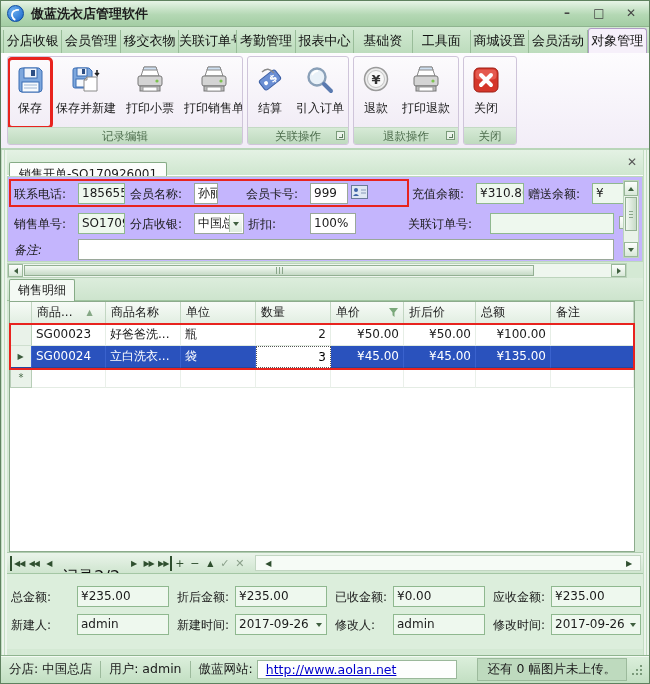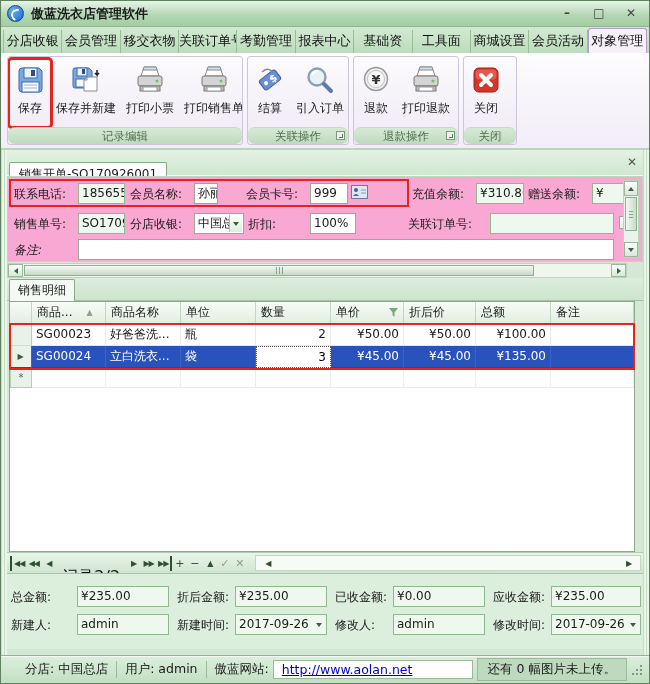--- a/index.html
+++ b/index.html
@@ -38,41 +38,41 @@
   .rgroup { height:89px; margin-right:4px; background:linear-gradient(#fcfbfd,#efe9f4);
     border:1px solid #cfc5da; border-radius:3px; display:flex; flex-direction:column; overflow:hidden; }
   .rgroup-body { flex:1; display:flex; align-items:flex-start; padding:2px 1px 0; }
   .rbtn { display:flex; flex-direction:column; align-items:center; padding:4px 4px 2px;
     height:66px; margin:1px; border-radius:2px; }
   .rbtn .ric { width:32px; height:32px; flex:0 0 auto; }
   .rbtn .rlb { font-size:12px; margin-top:4px; white-space:nowrap; }
   .rbtn-save { box-shadow:0 0 0 3px #e8231e; }
   .rgroup-caption { height:17px; background:linear-gradient(#d6ead6,#bedabe);
     border-top:1px solid #c4dac4; color:#4e6e4e; font-size:11.5px; text-align:center;
-    line-height:16px; position:relative;border-radius:7px; }
+    line-height:16px; position:relative; }
   .launcher { position:absolute; right:3px; top:3px; width:9px; height:9px;
     border:1px solid #7a9a7a; background:#e9f2e9; }
   .launcher::after { content:''; position:absolute; right:1px; bottom:1px; width:3px; height:3px;
     border-right:1px solid #5a7a5a; border-bottom:1px solid #5a7a5a; }
 
   
   .docarea { position:absolute; top:149px; left:0; right:0; bottom:28px; background:#d4e9d4; }
   .docarea::before { content:''; position:absolute; left:0; top:0; bottom:0; width:6px;
     background:repeating-linear-gradient(90deg,#c3ddc3 0 1px,#ecf5ec 1px 3px); }
   .docarea::after { content:''; position:absolute; right:0; top:0; bottom:0; width:6px;
     background:repeating-linear-gradient(90deg,#c3ddc3 0 1px,#ecf5ec 1px 3px); }
   .doc-tabbar { position:absolute; top:0; left:6px; right:6px; height:26px;
     background:linear-gradient(#e4f2e4,#cfe6cf); border-bottom:1px solid #fbfdfb; }
   .doc-tab { position:absolute; left:2px; top:12px; height:24px; background:#fcfdfc;
     border:1px solid #86ab86; border-bottom:none; border-radius:2px 2px 0 0;
     padding:0 9px; line-height:22px; font-size:12px; }
   .doc-close { position:absolute; right:6px; top:5px; font-size:12px; font-weight:bold; color:#555; }
 
   .form-panel { position:absolute; top:26px; left:6px; right:6px; height:86px;
-    background:#f9a8d4; border:1px solid #bcd8bc; }
+    background:#c4b5fd; border:1px solid #bcd8bc; }
   .lbl { position:absolute; height:20px; line-height:20px; font-size:12px; white-space:nowrap; }
   .fld { position:absolute; height:21px; line-height:19px; font-size:12px; padding:0 3px;
     background:#eef8ee; border:1px solid #8fb88f; overflow:hidden; white-space:nowrap; }
   .fld.white { background:#ffffff; border:1px solid #9aa89a; }
   .combo-arrow { position:absolute; right:1px; top:1px; bottom:1px; width:13px;
     background:linear-gradient(#fcfefc,#dfeddf); border-left:1px solid #a8c0a8;
     display:flex; align-items:center; justify-content:center; }
   .tri-down { width:0; height:0; border-left:3px solid transparent; border-right:3px solid transparent;
     border-top:4px solid #3f5f3f; }
   .checkbox { position:absolute; width:13px; height:13px; background:linear-gradient(#ffffff,#e6efe6);
@@ -144,21 +144,21 @@
   
   .totals { position:absolute; left:6px; right:6px; bottom:6px; height:76px;
     background:#dceedc; border-top:1px solid #a4c6a4; }
   .totals .fld { background:#eef8ee; }
 
   
   .statusbar { position:absolute; left:0; right:0; bottom:0; height:28px;
     background:linear-gradient(#dcefdc,#c2dfc2); border-top:1px solid #8fb48f;
     box-shadow:inset 0 1px 0 #f3faf3; display:flex; align-items:center; padding:0 6px; font-size:12.5px; }
   .st-item { padding:0 8px; border-right:1px solid #9cba9c; white-space:nowrap; }
-  .st-item:first-child { padding-left:2px;margin-left:16px; }
+  .st-item:first-child { padding-left:2px; }
   .st-item.nob { border-right:none; padding-right:4px; }
   .link-box { background:#fdfefd; border:1px solid #9ab89a; padding:1px 8px; min-width:200px; }
   .link { color:#0000cc; text-decoration:underline; cursor:pointer; }
   .st-right { margin-left:auto; display:flex; align-items:center; }
   .upload-panel { background:#bedabe; border:1px solid #9cba9c; padding:2px 10px; white-space:nowrap; }
   .grip { width:13px; height:13px; margin-left:3px; position:relative; }
   .grip::before { content:''; position:absolute; right:1px; bottom:1px; width:10px; height:10px;
     background:
       radial-gradient(circle at 9px 1px,#7a9a7a 1px,transparent 1.4px),
       radial-gradient(circle at 9px 5px,#7a9a7a 1px,transparent 1.4px),

